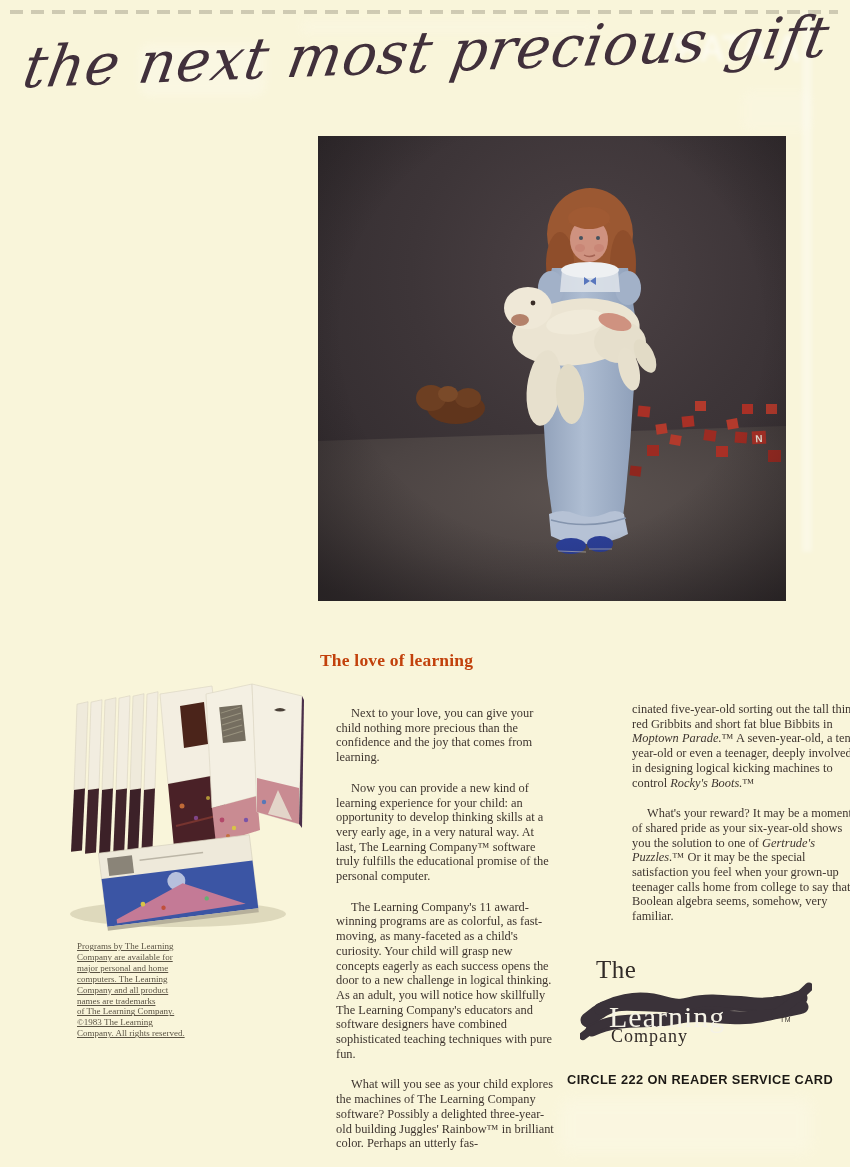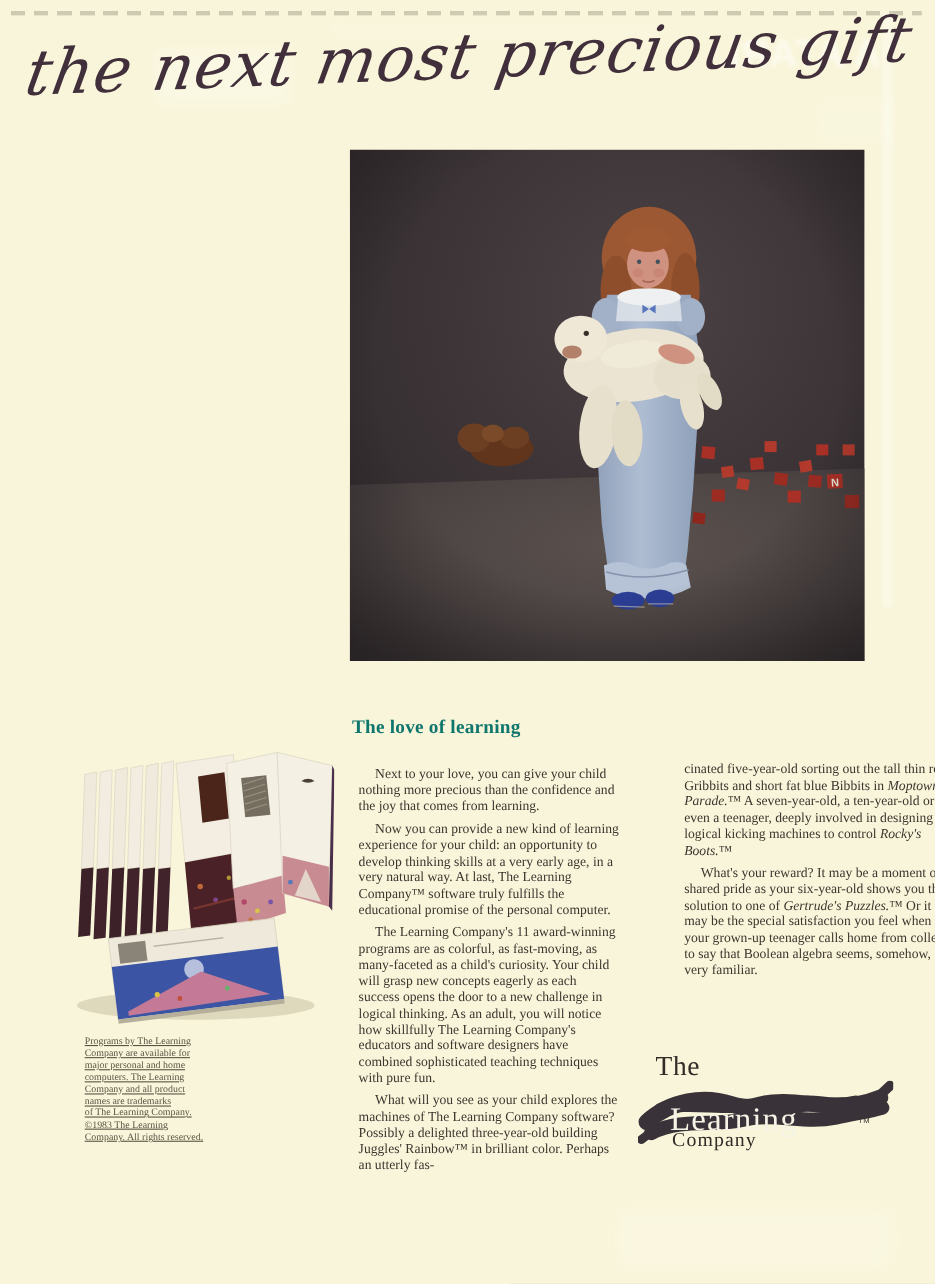--- a/index.html
+++ b/index.html
@@ -33,26 +33,26 @@
     font-size:57px; color:#41303b; letter-spacing:1px;
     transform:rotate(-2.2deg) skewX(-12deg); transform-origin:left top;
     white-space:nowrap;
   }
   
   .photo{position:absolute; left:318px; top:136px; width:468px; height:465px;}
   .photo svg{display:block;}
   
   .heading{
     position:absolute; left:320px; top:650px;
-    font-size:17.5px; font-weight:bold; color:#0f766e; letter-spacing:.2px;
+    font-size:17.5px; font-weight:bold; color:#c2410c; letter-spacing:.2px;
   }
   .col{position:absolute; font-size:12.4px; line-height:14.7px; color:#3e352f; text-align:left;}
   .col1{left:320px; top:690px; width:250px;}
   .col2{left:616px; top:686px; width:258px;}
-  .col p{margin:6px; text-indent:15px;}
+  .col p{margin:16px; text-indent:15px;}
   .col p.noindent{text-indent:0;}
   
   .product{position:absolute; left:56px; top:678px; width:248px; height:260px;}
   
   .caption{
     position:absolute; left:77px; top:941px; width:160px;
     font-size:9px; line-height:10.9px; color:#5b5444; white-space:pre-line;text-decoration:underline;
   }
   
   .logo-the{
@@ -296,14 +296,15 @@
         <path d="M20,27 C45,17 80,29 110,21 C140,13 170,27 198,20" stroke-width="12"></path>
         <path d="M196,32 C208,24 220,14 229,5" stroke-width="9"></path>
         <path d="M3,54 C10,48 18,44 27,41" stroke-width="8"></path>
       </g>
       <text x="29" y="45" font-size="30" fill="#f5f2e6" font-family="Liberation Serif, serif" letter-spacing="1">Learning</text>
     </svg>
   </div>
   <div class="logo-tm">TM</div>
   <div class="logo-company">Company</div>
 
+  <div class="reader-service">CIRCLE 222 ON READER SERVICE CARD</div>
 
 </div>
 
 </body></html>

